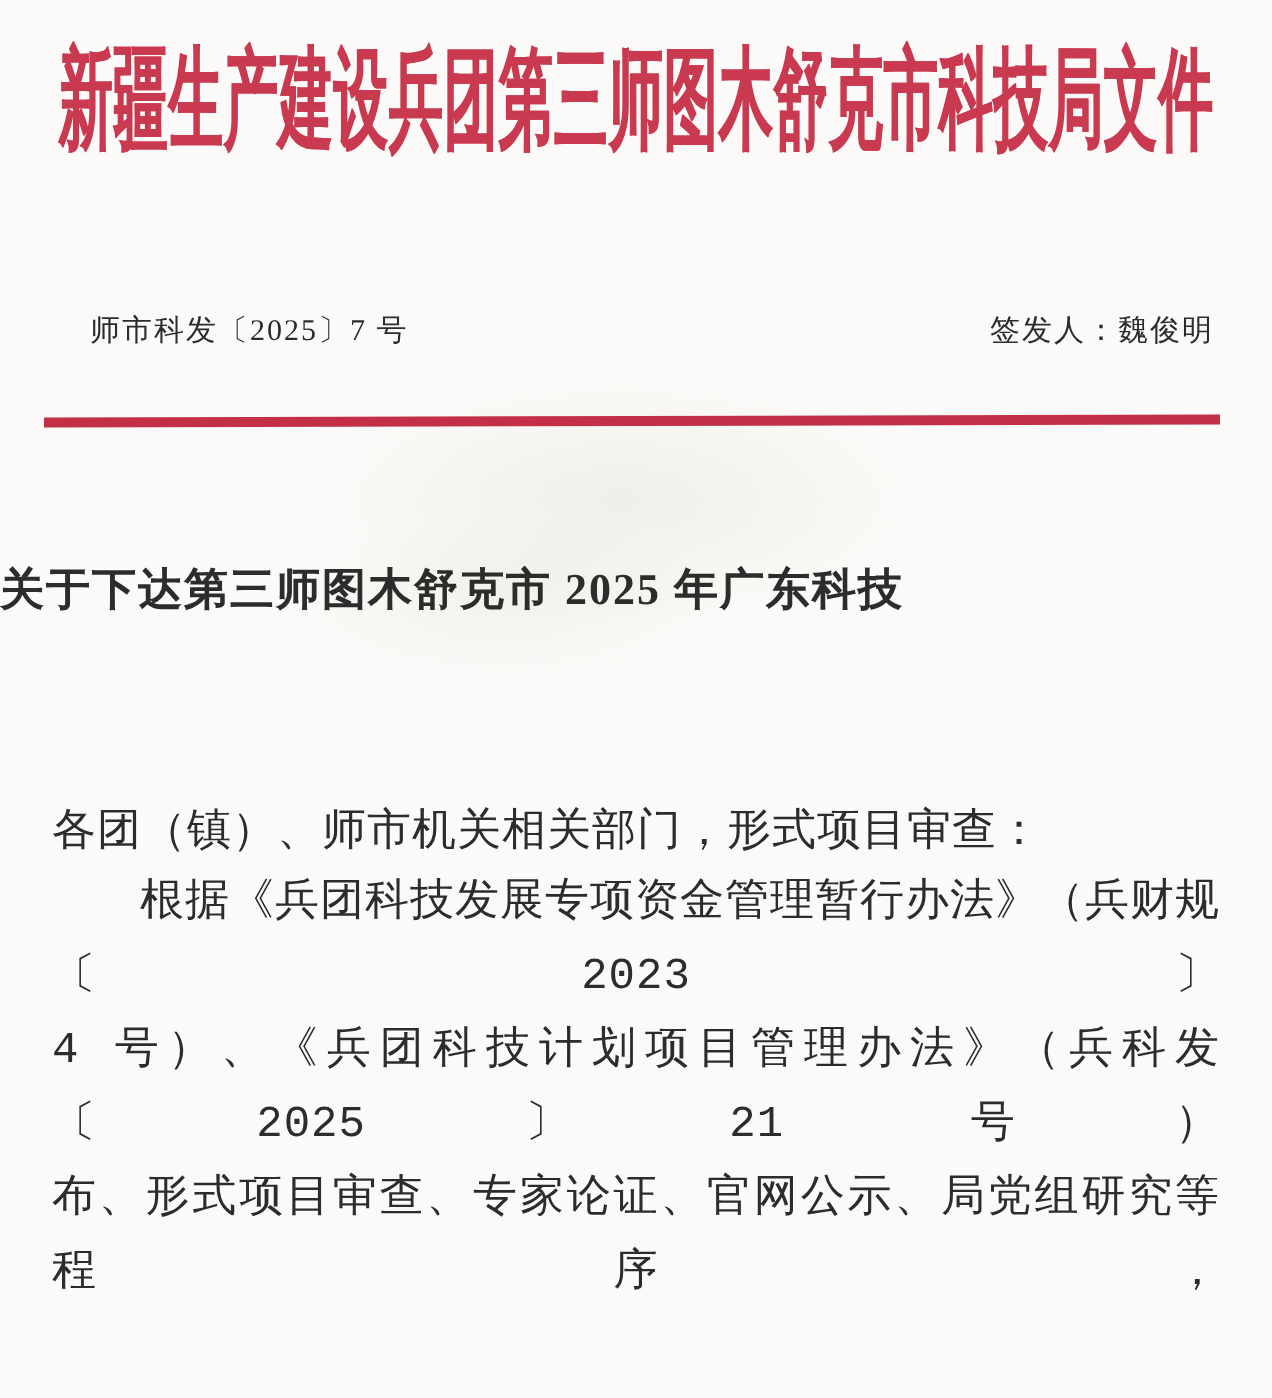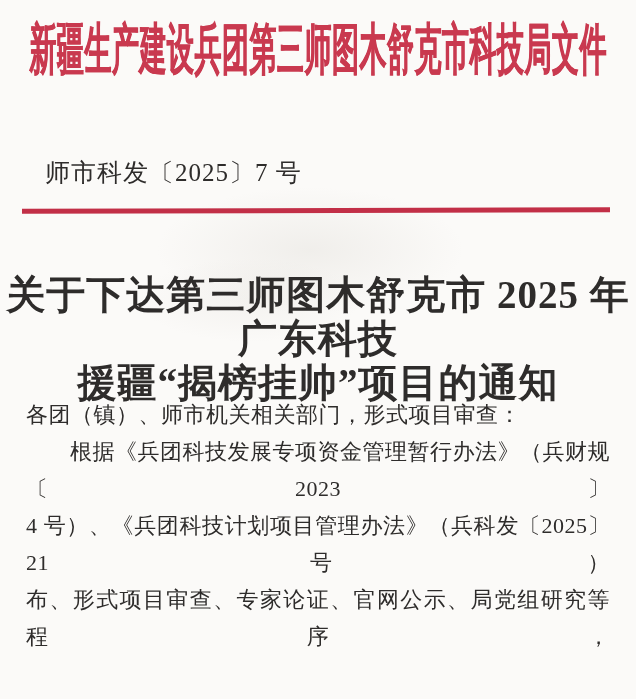--- a/index.html
+++ b/index.html
@@ -45,82 +45,83 @@
 
   
   .doc-meta-row {
     position: absolute;
     top: 156px;
     left: 45px;
     right: 29px;
     display: flex;
     justify-content: space-between;
     align-items: baseline;
-    font-size: 25px;
+    font-size: 15px;
     letter-spacing: 1px;
   }
 
   
   .red-rule {
     position: absolute;
     top: 208px;
     left: 22px;
     width: 588px;
     height: 5px;
     background: var(--rule-red);
     transform: rotate(-0.15deg);
   }
 
   
   .doc-title {
     position: absolute;
     top: 273px;
     left: 0;
     right: 0;
-    text-align: center;
-    font-size: 39px;
+    text-align: left;
+    font-size: 22px;
     line-height: 44px;
     font-weight: 700;
     letter-spacing: 1px;
   }
 
   
   .body-text {
     position: absolute;
     top: 396px;
     left: 26px;
     width: 584px;
     font-size: 22px;
     line-height: 37px;
     letter-spacing: 0.5px;
   }
   .body-line.just {
     text-align: justify;
     text-align-last: justify;
+    font-family: Liberation Mono, monospace;
   }
   .body-line.indent {
     text-indent: 2em;
   }
 </style>
 </head>
 <body>
 
 <div class="page">
 
   <div class="header-title">新疆生产建设兵团第三师图木舒克市科技局文件</div>
 
   <div class="doc-meta-row">
     <span class="doc-number">师市科发〔2025〕7 号</span>
+    <span class="issuer">签发人：魏俊明</span>
   </div>
 
   <div class="red-rule"></div>
 
   <div class="doc-title">
     <div>关于下达第三师图木舒克市 2025 年广东科技</div>
-    <div>援疆“揭榜挂帅”项目的通知</div>
   </div>
 
   <div class="body-text">
     <div class="body-line">各团（镇）、师市机关相关部门，形式项目审查：</div>
     <div class="body-line indent just">根据《兵团科技发展专项资金管理暂行办法》（兵财规〔2023〕</div>
     <div class="body-line just">4 号）、《兵团科技计划项目管理办法》（兵科发〔2025〕21 号）</div>
     <div class="body-line just">布、形式项目审查、专家论证、官网公示、局党组研究等程序，</div>
 
   </div>
 

